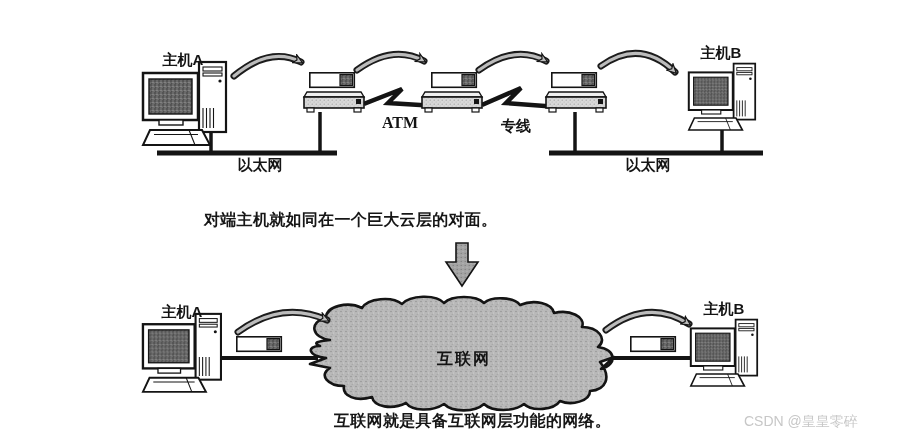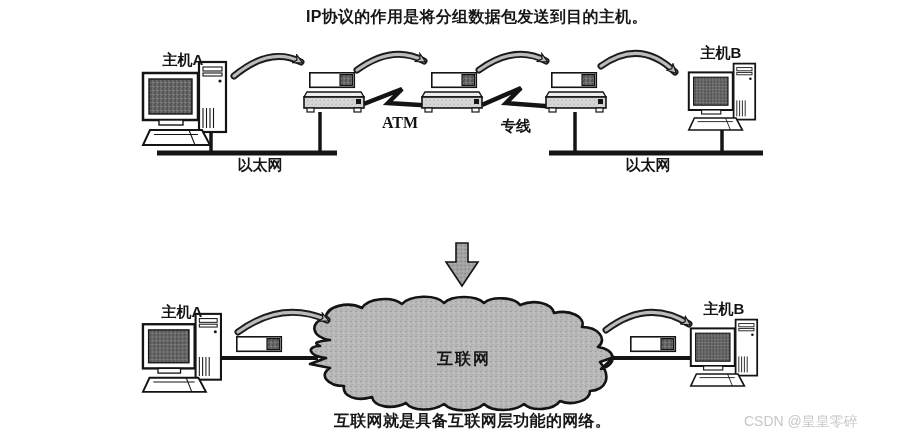--- a/index.html
+++ b/index.html
@@ -173,17 +173,17 @@
       <path class="hop-outline" d="M606,330 Q648,298 689,324"></path>
       <path class="hop-fill" d="M606,330 Q648,298 689,324" marker-end="url(#mk-arrow)"></path>
     </g>
 
     <text class="lbl" x="182" y="317" text-anchor="middle">主机A</text>
     <text class="lbl" x="724" y="314" text-anchor="middle">主机B</text>
     <text class="lbl-cloud" x="464" y="364" text-anchor="middle">互联网</text>
   </g>
 </svg>
 
-<div class="overlay cap" style="left:306px;top:7px;">IP协议的作用是将分组数据包发送到目的主机。</div>
+<div class="overlay cap" style="left:204px;top:210px;">对端主机就如同在一个巨大云层的对面。</div>
 <div class="overlay watermark" style="left: 744px; top: 413px; color: rgb(199, 199, 199);">CSDN @皇皇零碎</div>
 <div class="overlay cap" style="left:334px;top:411px;">互联网就是具备互联网层功能的网络。</div>
 
 </div>
 
 </body></html>

